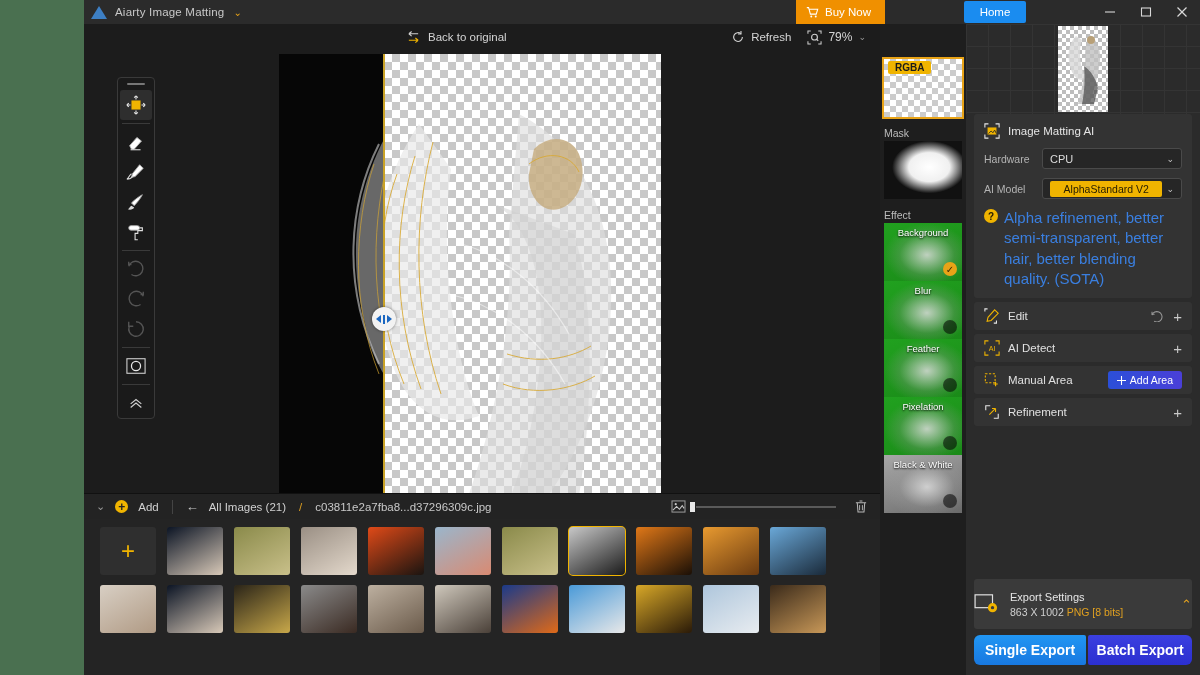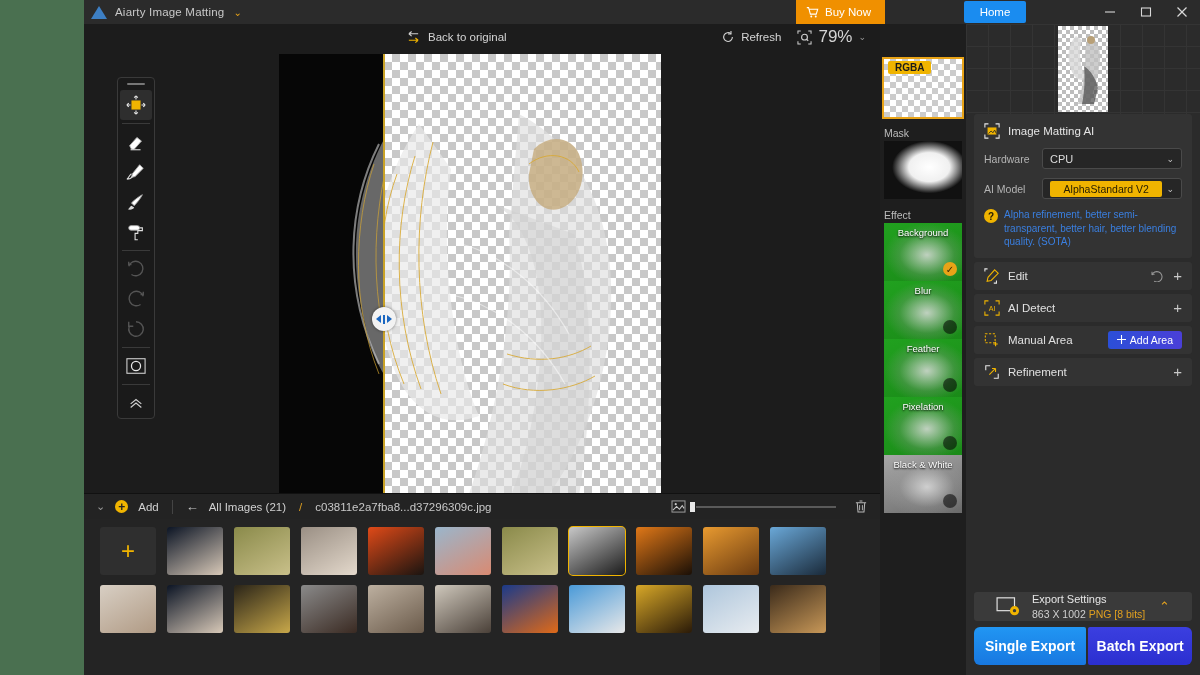--- a/index.html
+++ b/index.html
@@ -42,21 +42,21 @@
   .body { flex: 1; display: flex; min-height: 0; }
   .leftcol { flex: 1; display: flex; flex-direction: column; min-width: 0; }
   
   .ctoolbar {
     height: 26px; background: #1c1c1c; display: flex; align-items: center;
     flex: 0 0 26px; color: #d4d4d4; font-size: 11.5px; position: relative;
   }
   .back-orig { position: absolute; left: 322px; display: flex; align-items: center; gap: 7px; }
   .tb-right { position: absolute; right: 14px; display: flex; align-items: center; gap: 16px; }
   .tb-item { display: flex; align-items: center; gap: 6px; }
-  .zoom-val { color: #d4d4d4; font-size: 17px; }
+  .zoom-val { color: #d4d4d4; font-size: 12px; }
   .chev-sm { color: #9a9a9a; font-size: 9px; }
   
   .canvaswrap { flex: 1; background: #1c1c1c; position: relative; overflow: hidden; }
   .canvas-img {
     position: absolute; left: 195px; top: 4px; width: 382px; height: 449px;
     background: #060606; overflow: hidden;
   }
   .canvas-right {
     position: absolute; left: 300px; top: 4px; width: 277px; height: 449px;
     overflow: hidden;
@@ -181,42 +181,42 @@
     background: #f0b400; color: #2a2000; text-align: center; border-radius: 2px;
     font-size: 10.5px; padding: 2px 0; margin-right: 4px;
   }
   .sel-chev { color: #c8c8c8; font-size: 9px; }
   .hint { display: flex; gap: 6px; padding: 0 10px 9px 10px; align-items: flex-start; }
   .qmark {
     flex: 0 0 14px; width: 14px; height: 14px; border-radius: 50%; background: #f0b400;
     color: #2a2000; font-size: 10px; font-weight: bold; display: flex;
     align-items: center; justify-content: center; margin-top: 1px;
   }
-  .hint-txt { color: #3a7fe0; font-size: 10px; line-height: 1.35; }
+  .hint-txt { color: #3a7fe0; font-size: 15px; line-height: 1.35; }
   .prow {
     background: #333333; margin: 0 8px 4px; border-radius: 3px; height: 28px;
     display: flex; align-items: center; padding: 0 10px; gap: 8px;
   }
   .prow-lbl { color: #e0e0e0; font-size: 11.5px; flex: 1; }
   .plus { color: #c8c8c8; font-size: 15px; line-height: 1; }
   .addarea {
     background: linear-gradient(90deg, #2b4fd8, #4a3fd8); color: #fff; font-size: 10.5px;
     padding: 3px 9px; border-radius: 3px; display: flex; align-items: center; gap: 4px;
   }
   .rp-spacer { flex: 1; }
   .export-card {
-    background: #3a3a3a; margin: 0 8px 6px; border-radius: 3px; height: 29px;
-    display: flex; align-items: center; padding: 0 22px; gap: 10px;
+    background: #3a3a3a; margin: 0 8px 6px; border-radius: 3px; height: 50px;
+    display: flex; align-items: center; padding: 0 0; gap: 10px;
   }
   .exp-txt { flex: 1; }
   .exp-t1 { color: #e6e6e6; font-size: 11px; }
   .exp-t2 { color: #e0a020; font-size: 10.5px; margin-top: 3px; }
   .exp-t2 .dim { color: #cfcfcf; }
   .exp-chev { color: #e0a020; font-size: 13px; }
-  .exp-btns { display: flex; margin: 0 8px 10px; height: 38px; }
+  .exp-btns { display: flex; margin: 0 8px 10px; height: 30px; }
   .btn-single {
     flex: 1.08; background: linear-gradient(180deg,#2196f3,#1878e0); color: #fff;
     font-size: 14px; font-weight: bold; display: flex; align-items: center;
     justify-content: center; border-radius: 6px 2px 2px 6px;
   }
   .btn-batch {
     flex: 1; background: linear-gradient(180deg,#3b3fe0,#2b2fd0); color: #fff;
     font-size: 14px; font-weight: bold; display: flex; align-items: center;
     justify-content: center; border-radius: 2px 6px 6px 2px; margin-left: 2px;
   }

